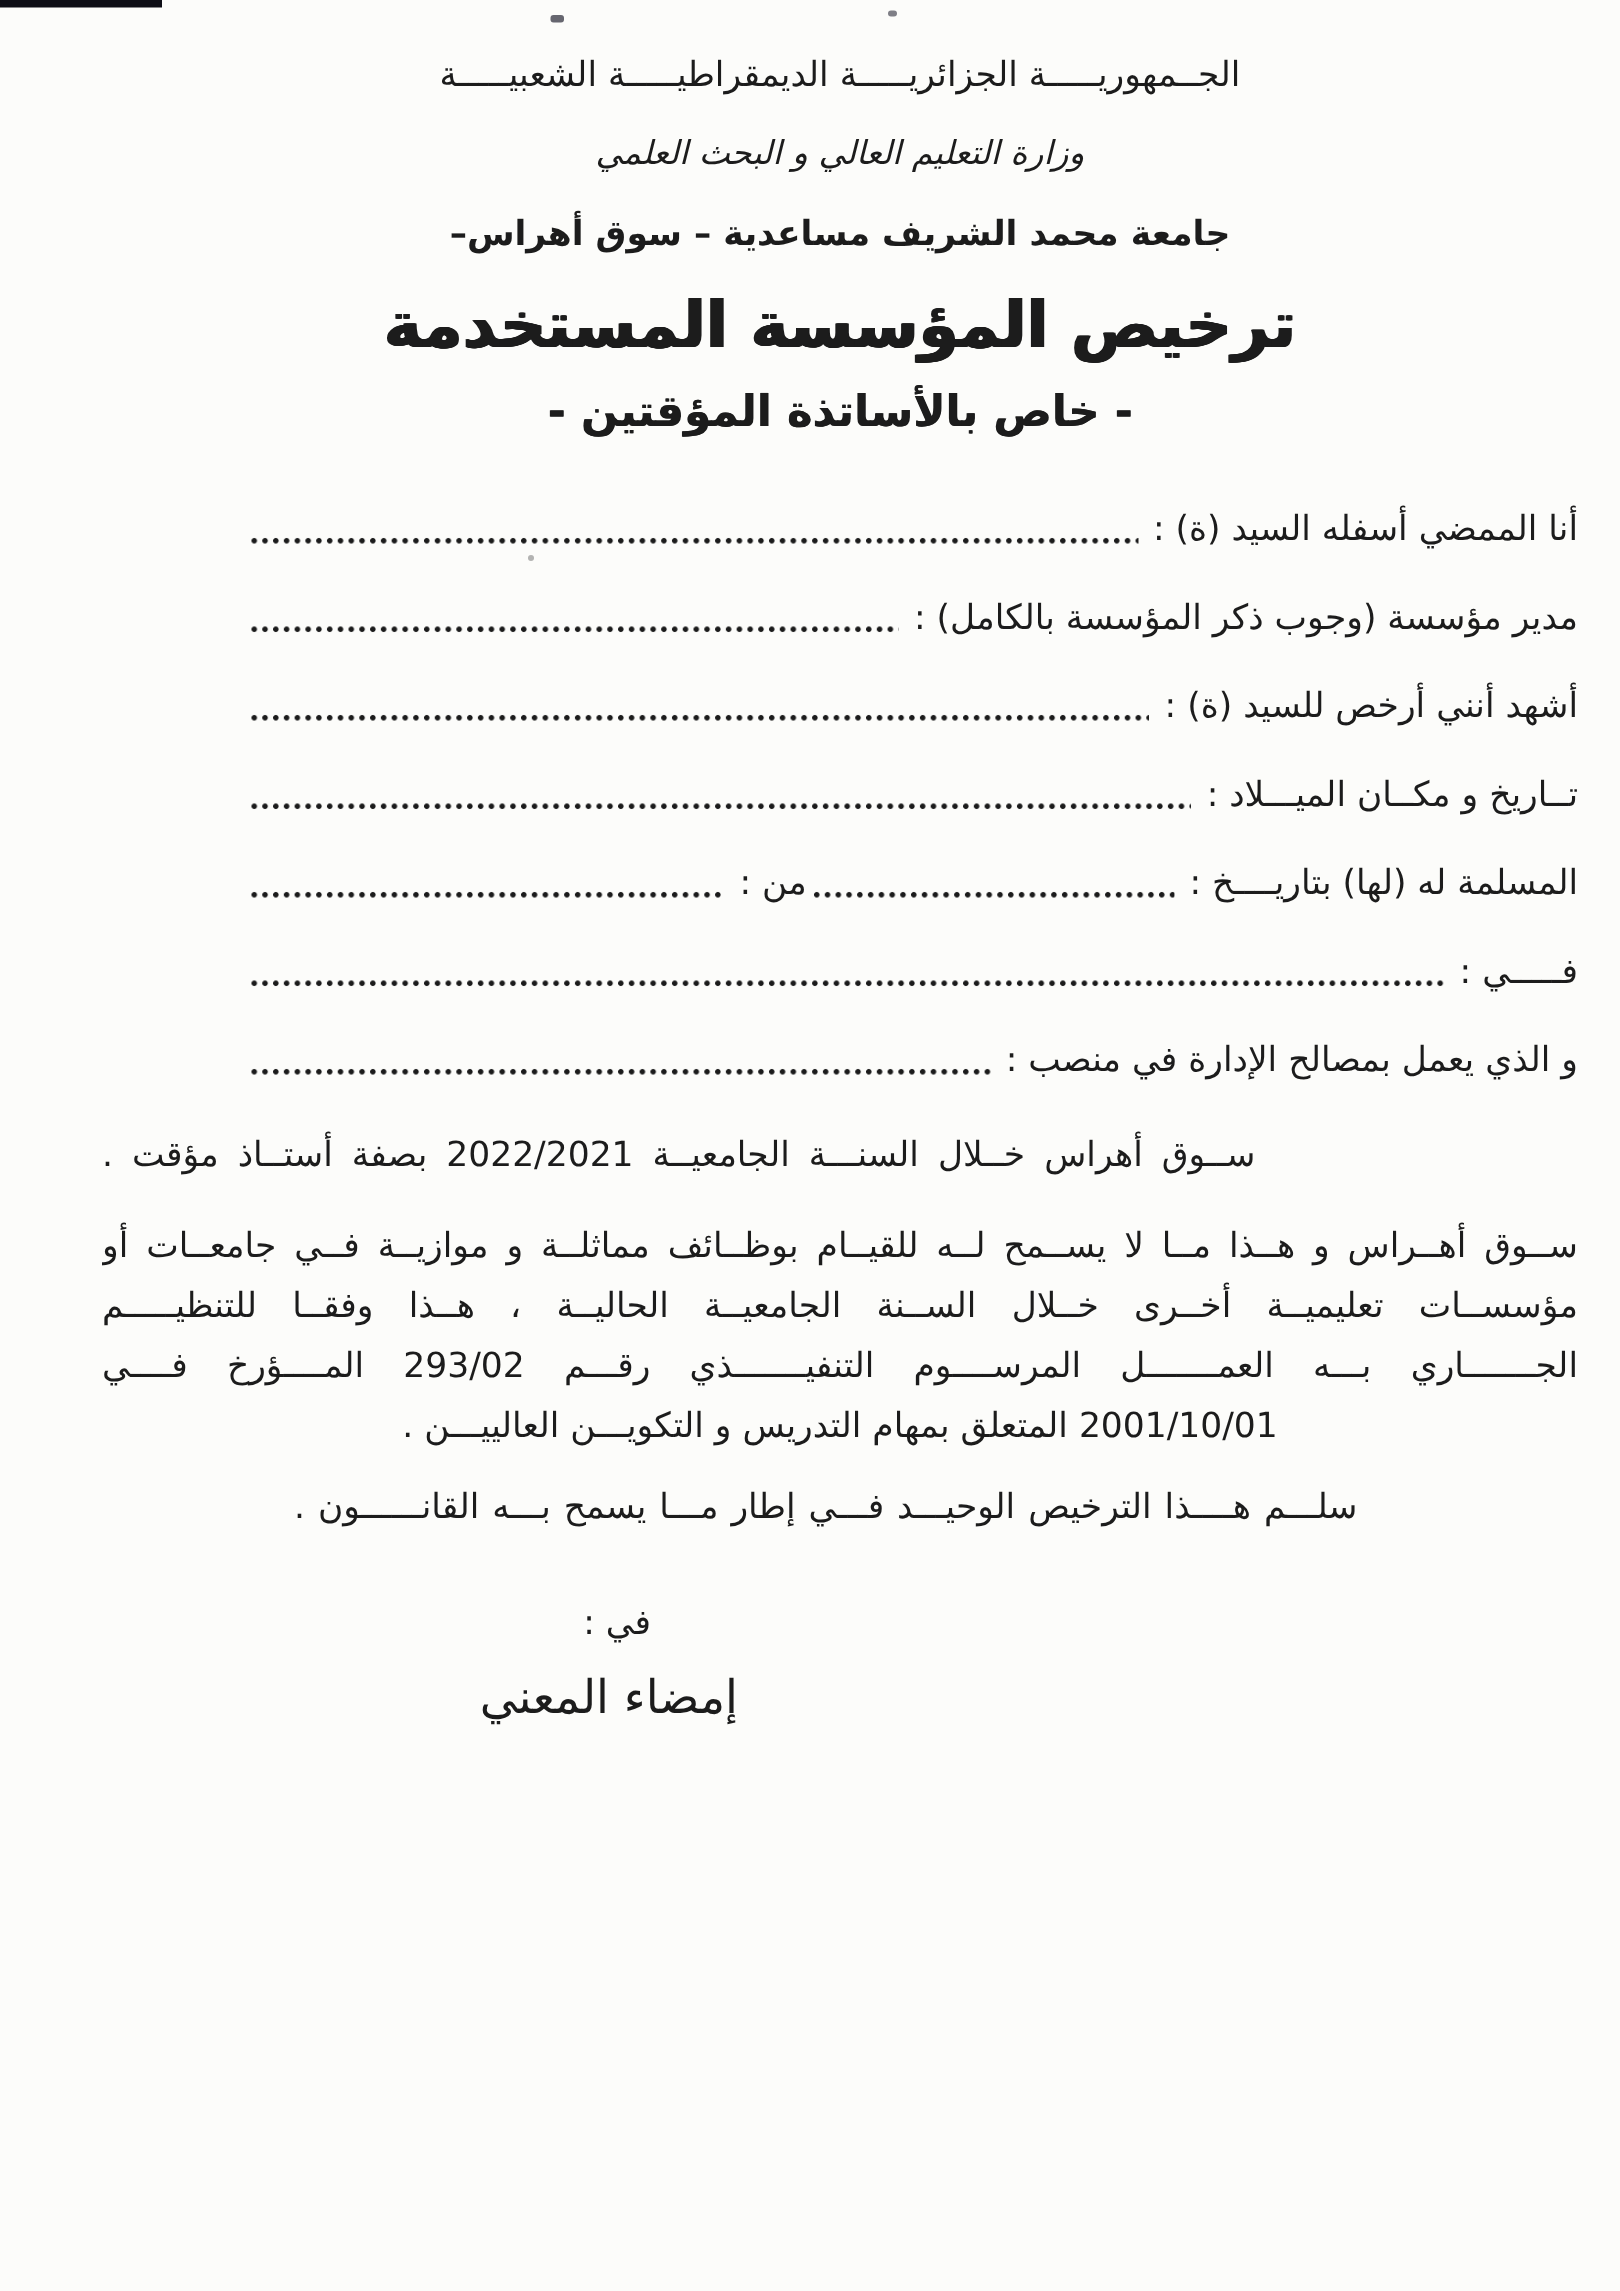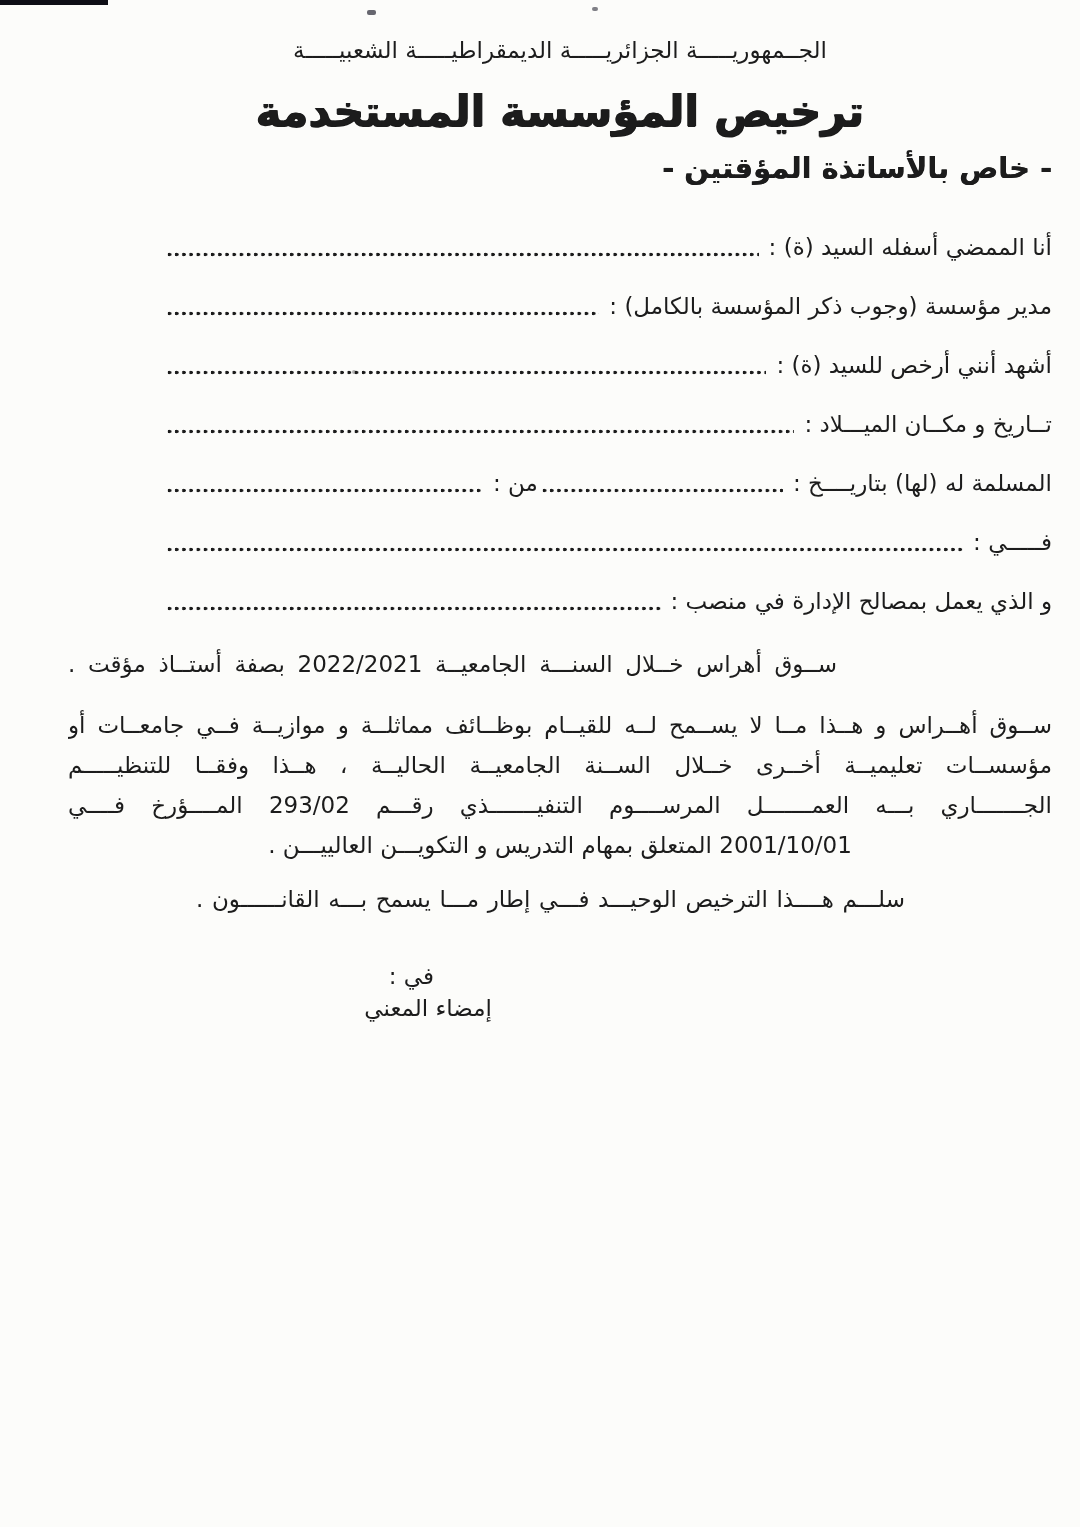--- a/index.html
+++ b/index.html
@@ -18,21 +18,21 @@
   .hdr{ text-align:center; }
   .hdr-line1{padding-top:34px;font-size:23px;line-height:32px;}
   .hdr-line2{margin-top:22px;font-size:22px;line-height:30px;font-style:italic;}
   .hdr-line3{margin-top:22px;font-size:23px;line-height:32px;font-weight:bold;}
   .doc-title{
     margin-top:16px;text-align:center;
     font-size:43px;line-height:58px;font-weight:bold;
     text-shadow:0.7px 0 currentColor,-0.7px 0 currentColor,0 0.5px currentColor;
   }
   .doc-subtitle{
-    margin-top:8px;text-align:right;
+    margin-top:8px;text-align:center;
     font-size:29px;line-height:40px;font-weight:bold;
     text-shadow:0.4px 0 currentColor;
   }
   
   .form-section{margin-top:44px;}
   .form-line{
     display:flex;align-items:flex-end;
     height:31px;margin-bottom:28px;margin-left:95px;
     font-size:23px;line-height:31px;
   }
@@ -55,21 +55,21 @@
   .para2{margin-top:22px;}
   .para2 .p-line{line-height:40px;}
   .p-line.indent-start{margin-right:215px;}
   .p-line.centered{text-align:center;text-align-last:center;margin-right:0;}
   .closing-line{
     margin-top:16px;margin-right:147px;margin-left:128px;
     font-size:23px;line-height:36px;
     text-align:justify;text-align-last:justify;white-space:nowrap;overflow:hidden;
   }
   .place-line{margin-top:43px;margin-right:618px;font-size:23px;line-height:32px;}
-  .signature-line{margin-top:0;margin-right:560px;font-size:23px;line-height:32px;text-align:right;}
+  .signature-line{margin-top:18px;margin-right:560px;font-size:31px;line-height:32px;text-align:right;}
   
   .artifact{position:absolute;pointer-events:none;}
   .a-strip{top:0;left:0;width:108px;height:5px;background:#0e0e16;}
   .a-speck1{top:10px;left:367px;width:9px;height:5px;background:#343440;opacity:.75;border-radius:2px;}
   .a-speck2{top:7px;left:592px;width:6px;height:4px;background:#3c3c48;opacity:.65;border-radius:2px;}
   .a-speck3{top:370px;left:352px;width:4px;height:4px;background:#6a6a6a;opacity:.5;border-radius:50%;}
 </style>
 </head>
 <body>
 
@@ -77,20 +77,22 @@
 
   <div class="artifact a-strip"></div>
   <div class="artifact a-speck1"></div>
   <div class="artifact a-speck2"></div>
   <div class="artifact a-speck3"></div>
 
   <div class="content">
 
     <div class="hdr">
       <div class="hdr-line1">الجــمهوريـــــة الجزائريـــــة الديمقراطيـــــة الشعبيـــــة</div>
+      <div class="hdr-line2">وزارة التعليم العالي و البحث العلمي</div>
+      <div class="hdr-line3">جامعة محمد الشريف مساعدية – سوق أهراس–</div>
     </div>
 
     <div class="doc-title">ترخيص المؤسسة المستخدمة</div>
     <div class="doc-subtitle">- خاص بالأساتذة المؤقتين -</div>
 
     <div class="form-section">
 
       <div class="form-line">
         <span class="label">أنا الممضي أسفله السيد (ة) :</span>
         <span class="dots"></span>

